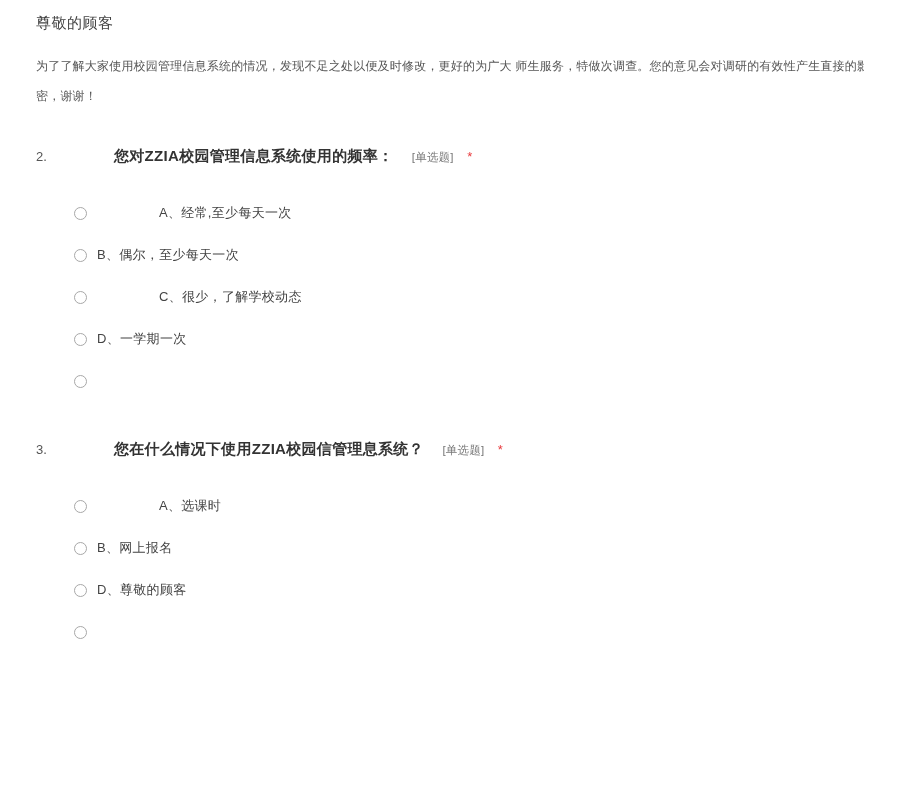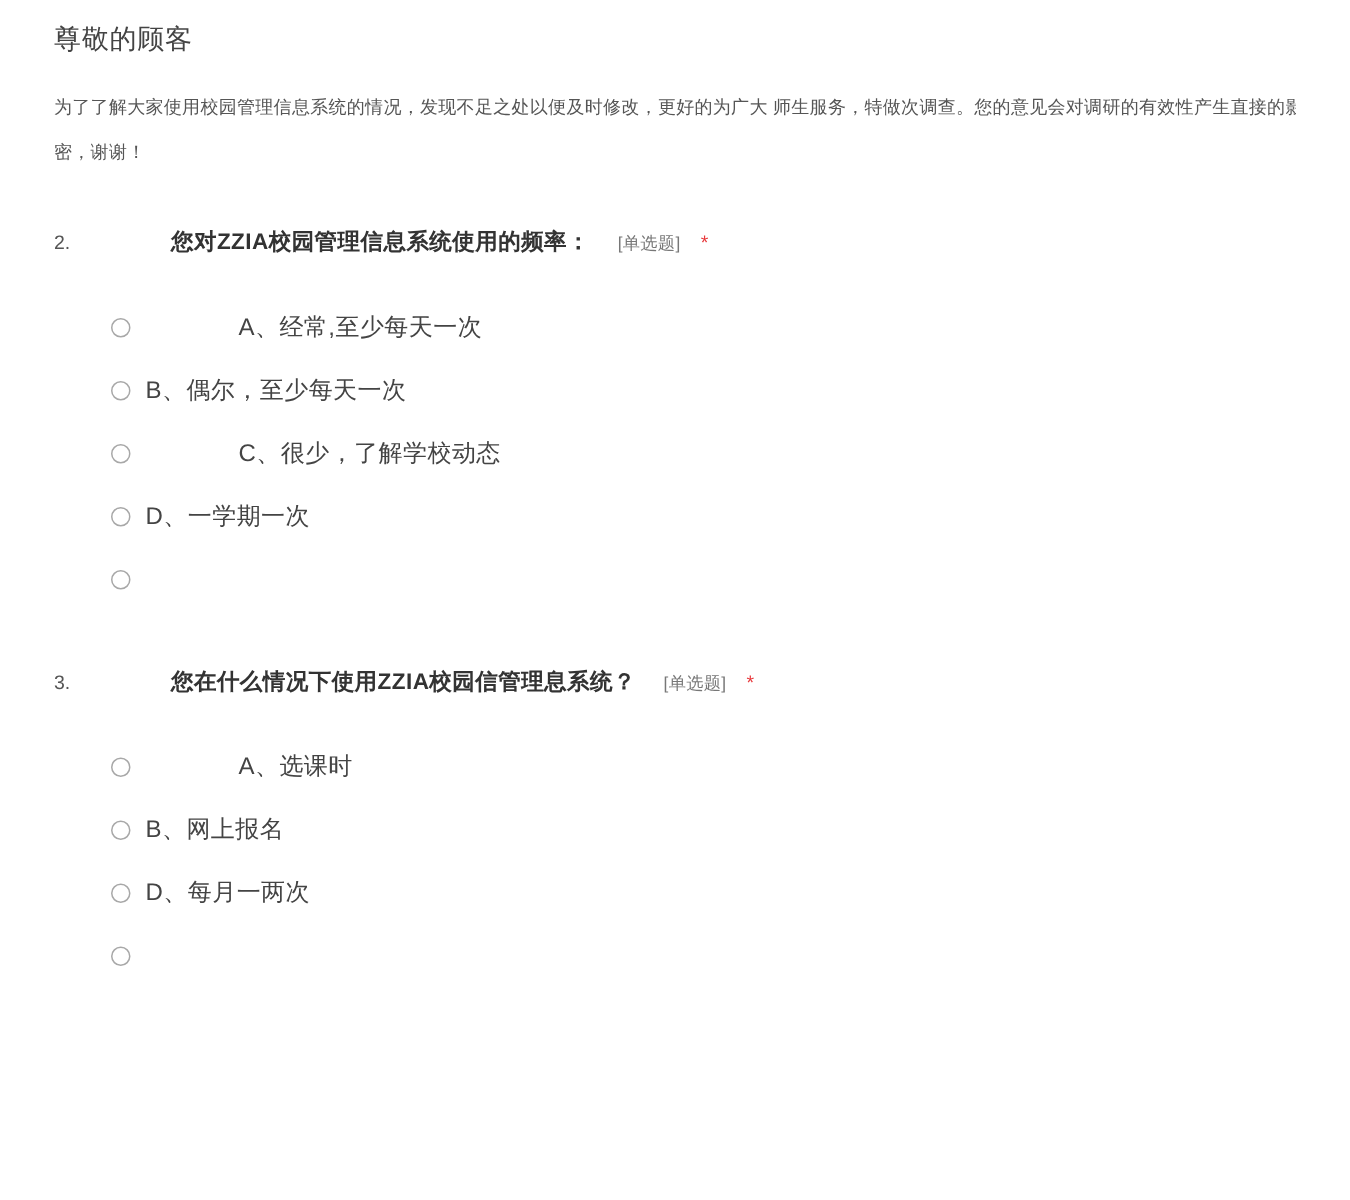--- a/index.html
+++ b/index.html
@@ -18,21 +18,21 @@
     width: 900px;
     height: 800px;
     background: #ffffff;
     padding: 0;
   }
   
   .intro {
     padding: 14px 36px 0 36px;
   }
   .intro-title {
-    font-size: 18px;
+    font-size: 15px;
     color: #444444;
     letter-spacing: 0.5px;
     margin: 0 0 18px 0;
     font-weight: 400;
   }
   .intro-body {
     font-size: 12px;
     color: #555555;
     line-height: 30px;
     letter-spacing: 0.2px;
@@ -94,21 +94,21 @@
   .radio {
     width: 13px;
     height: 13px;
     border: 1px solid #a8a8a8;
     border-radius: 50%;
     background: #ffffff;
     flex: 0 0 13px;
     cursor: pointer;
   }
   .option-label {
-    font-size: 16px;
+    font-size: 13px;
     color: #444444;
     letter-spacing: 0.3px;
     margin-left: 10px;
     white-space: pre;
   }
   .option-label.indented {
     margin-left: 10px;
     padding-left: 62px;
   }
   .option-label.empty { margin-left: 0; }
@@ -176,21 +176,21 @@
       <div class="option-row">
         <span class="radio"></span>
         <span class="option-label indented">A、选课时</span>
       </div>
       <div class="option-row">
         <span class="radio"></span>
         <span class="option-label">B、网上报名</span>
       </div>
       <div class="option-row">
         <span class="radio"></span>
-        <span class="option-label">D、每月一两次</span>
+        <span class="option-label">D、尊敬的顾客</span>
       </div>
       <div class="option-row">
         <span class="radio"></span>
         <span class="option-label empty"></span>
       </div>
     </div>
   </div>
 
   <div class="bottom-pad"></div>
 </div>

